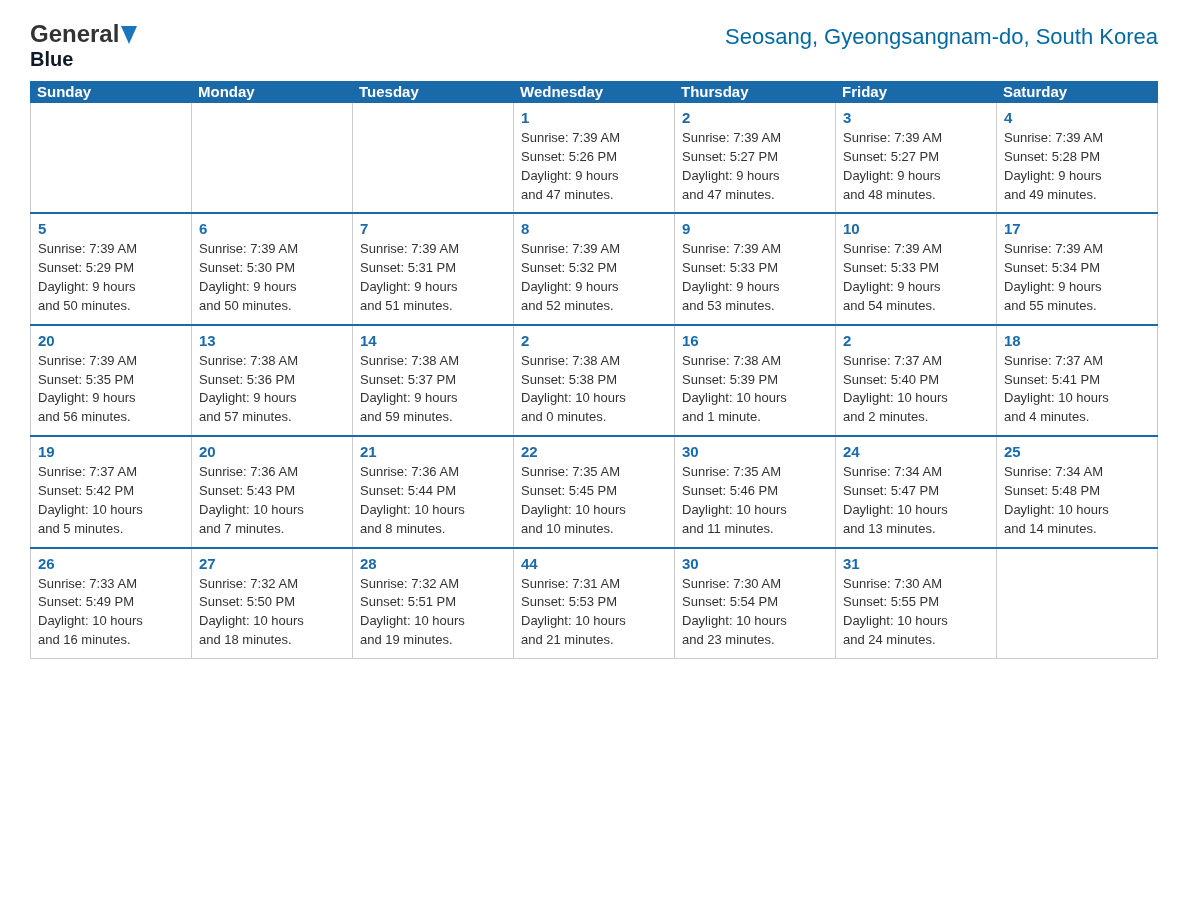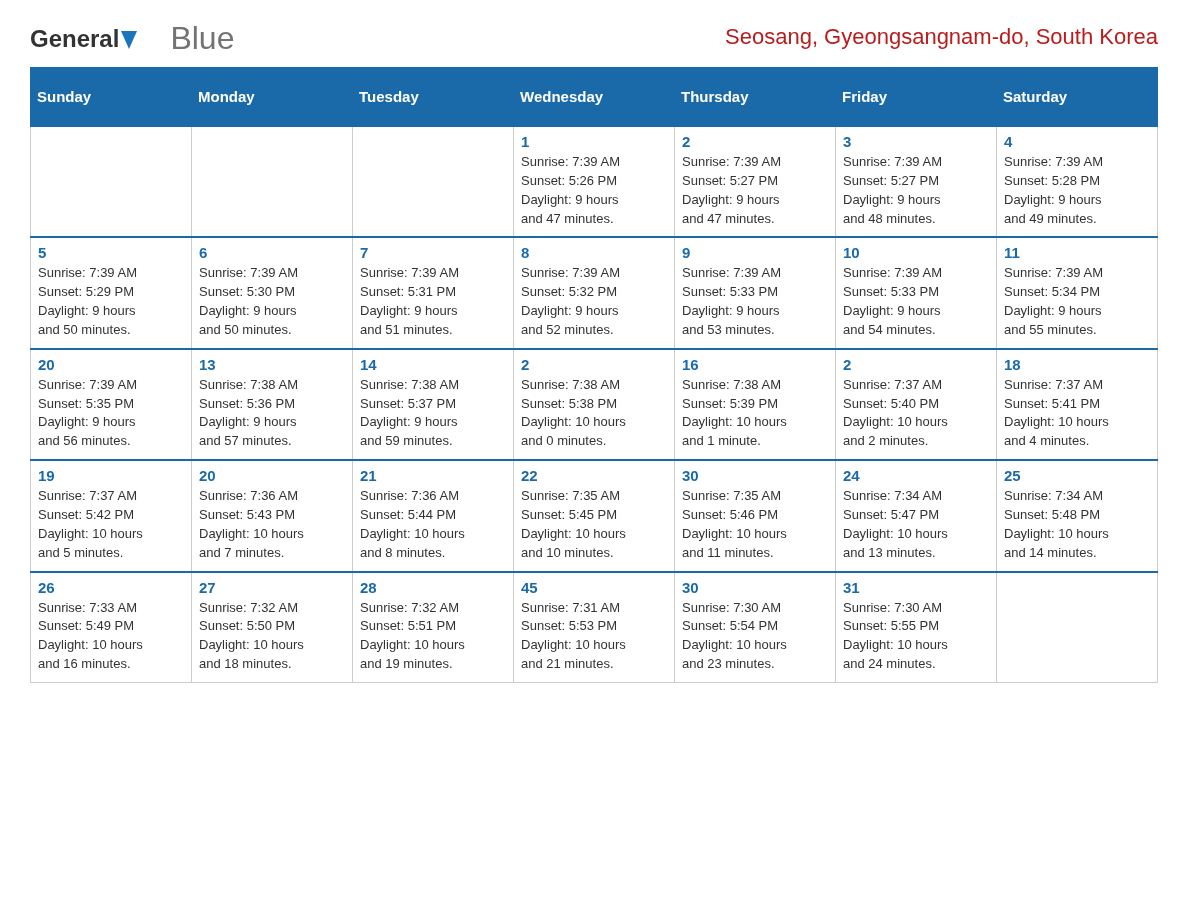--- a/index.html
+++ b/index.html
@@ -22,35 +22,35 @@
     }
     .title-block h1 {
       font-size: 52px;
       font-weight: normal;
       color: #222;
       line-height: 1.1;
     }
     .title-block h2 {
       font-size: 22px;
       font-weight: normal;
-      color: #b91c1c;
+      color: #0369a1;
       margin-top: 4px;
       margin-left: 29px;
     }
     .calendar {
       width: 100%;
       border-collapse: collapse;
       margin-top: 10px;
     }
     .calendar thead tr th {
       background-color: #1a6aaa;
       color: #fff;
       font-size: 15px;
       font-weight: bold;
-      padding: 20px 6px;
+      padding: 1px 6px;
       text-align: left;
       border: 1px solid #1a6aaa;
     }
     .calendar tbody tr td {
       vertical-align: top;
       border: 1px solid #ccc;
       border-top: 2px solid #1a6aaa;
       padding: 6px 7px 8px 7px;
       width: calc(100% / 7);
       min-height: 110px;
@@ -68,43 +68,43 @@
       margin-bottom: 3px;
       display: block;
     }
     .day-info {
       font-size: 13px;
       color: #333;
       line-height: 1.45;
     }
     .logo-wrapper {
       display: flex;
-      gap: 33px;
+      flex-direction: column;
     }
     .logo-row1 {
       display: flex;
       align-items: center;
     }
     .logo-text-general {
       font-size: 24px;
       font-weight: bold;
       color: #333;
     }
     .logo-arrow {
       display: inline-block;
       margin-left: 2px;
       margin-bottom: -2px;
     }
     .logo-arrow svg {
       display: block;
     }
     .logo-text-blue {
-      font-size: 32px;
-      font-weight: normal;
-      color: #737373;
+      font-size: 20px;
+      font-weight: bold;
+      color: #0f172a;
     }
   </style>
 </head>
 <body>
 
 <div class="header">
   <div class="logo-wrapper">
     <div class="logo-row1">
       <span class="logo-text-general">General</span>
       <span class="logo-arrow">
@@ -175,21 +175,21 @@
         </td>
         <td>
           <span class="day-num">9</span>
           <div class="day-info">Sunrise: 7:39 AM<br>Sunset: 5:33 PM<br>Daylight: 9 hours<br>and 53 minutes.</div>
         </td>
         <td>
           <span class="day-num">10</span>
           <div class="day-info">Sunrise: 7:39 AM<br>Sunset: 5:33 PM<br>Daylight: 9 hours<br>and 54 minutes.</div>
         </td>
         <td>
-          <span class="day-num">11</span>
+          <span class="day-num">17</span>
           <div class="day-info">Sunrise: 7:39 AM<br>Sunset: 5:34 PM<br>Daylight: 9 hours<br>and 55 minutes.</div>
         </td>
       </tr>
       <tr>
         <td>
           <span class="day-num">20</span>
           <div class="day-info">Sunrise: 7:39 AM<br>Sunset: 5:35 PM<br>Daylight: 9 hours<br>and 56 minutes.</div>
         </td>
         <td>
           <span class="day-num">13</span>
@@ -253,21 +253,21 @@
         </td>
         <td>
           <span class="day-num">27</span>
           <div class="day-info">Sunrise: 7:32 AM<br>Sunset: 5:50 PM<br>Daylight: 10 hours<br>and 18 minutes.</div>
         </td>
         <td>
           <span class="day-num">28</span>
           <div class="day-info">Sunrise: 7:32 AM<br>Sunset: 5:51 PM<br>Daylight: 10 hours<br>and 19 minutes.</div>
         </td>
         <td>
-          <span class="day-num">45</span>
+          <span class="day-num">44</span>
           <div class="day-info">Sunrise: 7:31 AM<br>Sunset: 5:53 PM<br>Daylight: 10 hours<br>and 21 minutes.</div>
         </td>
         <td>
           <span class="day-num">30</span>
           <div class="day-info">Sunrise: 7:30 AM<br>Sunset: 5:54 PM<br>Daylight: 10 hours<br>and 23 minutes.</div>
         </td>
         <td>
           <span class="day-num">31</span>
           <div class="day-info">Sunrise: 7:30 AM<br>Sunset: 5:55 PM<br>Daylight: 10 hours<br>and 24 minutes.</div>
         </td>

